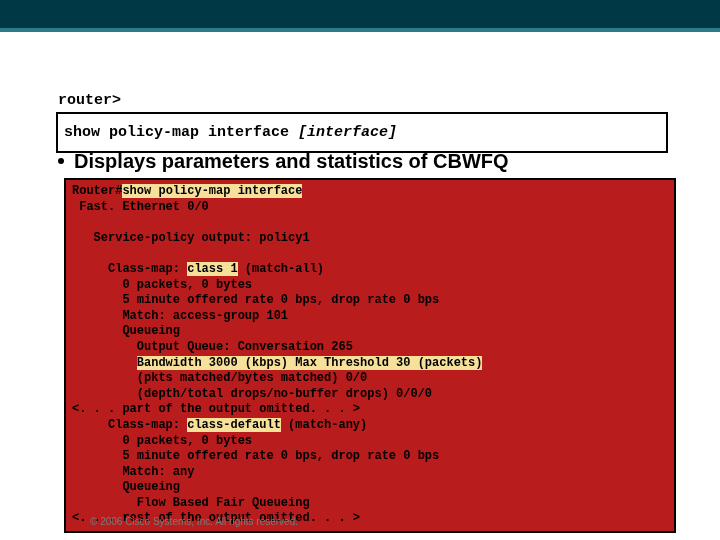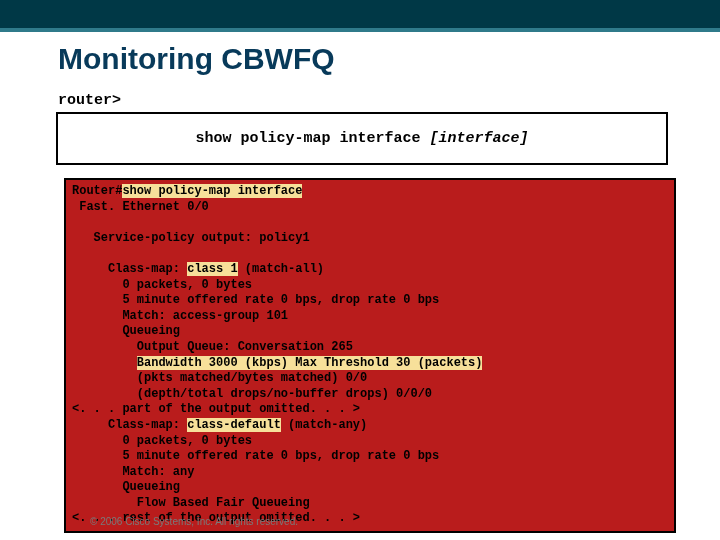--- a/index.html
+++ b/index.html
@@ -43,26 +43,25 @@
     font-weight: bold;
     text-align: right;
   }
   .cmd-box {
     position: absolute;
     top: 112px;
     left: 56px;
     width: 612px;
     border: 2px solid #000;
     box-sizing: border-box;
-    padding: 16px 6px;
+    padding: 10px 6px;
     font-family: "Courier New", monospace;
     font-size: 15px;
     font-weight: bold;
     background: #fff;
-    text-align: center;
   }
   .cmd-box .arg { font-style: italic; }
   .bullet {
     position: absolute;
     top: 150px;
     left: 58px;
     font-size: 20px;
     font-weight: bold;
   }
   .bullet .dot {
@@ -99,28 +98,30 @@
     font-size: 10px;
     color: #7a7a7a;
   }
 </style>
 </head>
 <body>
 
 <div class="slide">
   <div class="top-bar"></div>
 
-  <div class="title">Monitoring CBWFQ</div>
 
   <div class="prompt-row">router&gt;</div>
 
   <div class="cmd-box">
     <span>show policy-map interface </span><span class="arg">[interface]</span>
   </div>
 
+  <div class="bullet">
+    <span class="dot"></span><span>Displays parameters and statistics of CBWFQ</span>
+  </div>
 
   <div class="output-box"><span>Router#</span><span class="hl">show policy-map interface</span>
 <span> Fast. Ethernet 0/0</span>
 
 <span>   Service-policy output: policy1</span>
 
 <span>     Class-map: </span><span class="hl">class 1</span><span> (match-all)</span>
 <span>       0 packets, 0 bytes</span>
 <span>       5 minute offered rate 0 bps, drop rate 0 bps</span>
 <span>       Match: access-group 101</span>

